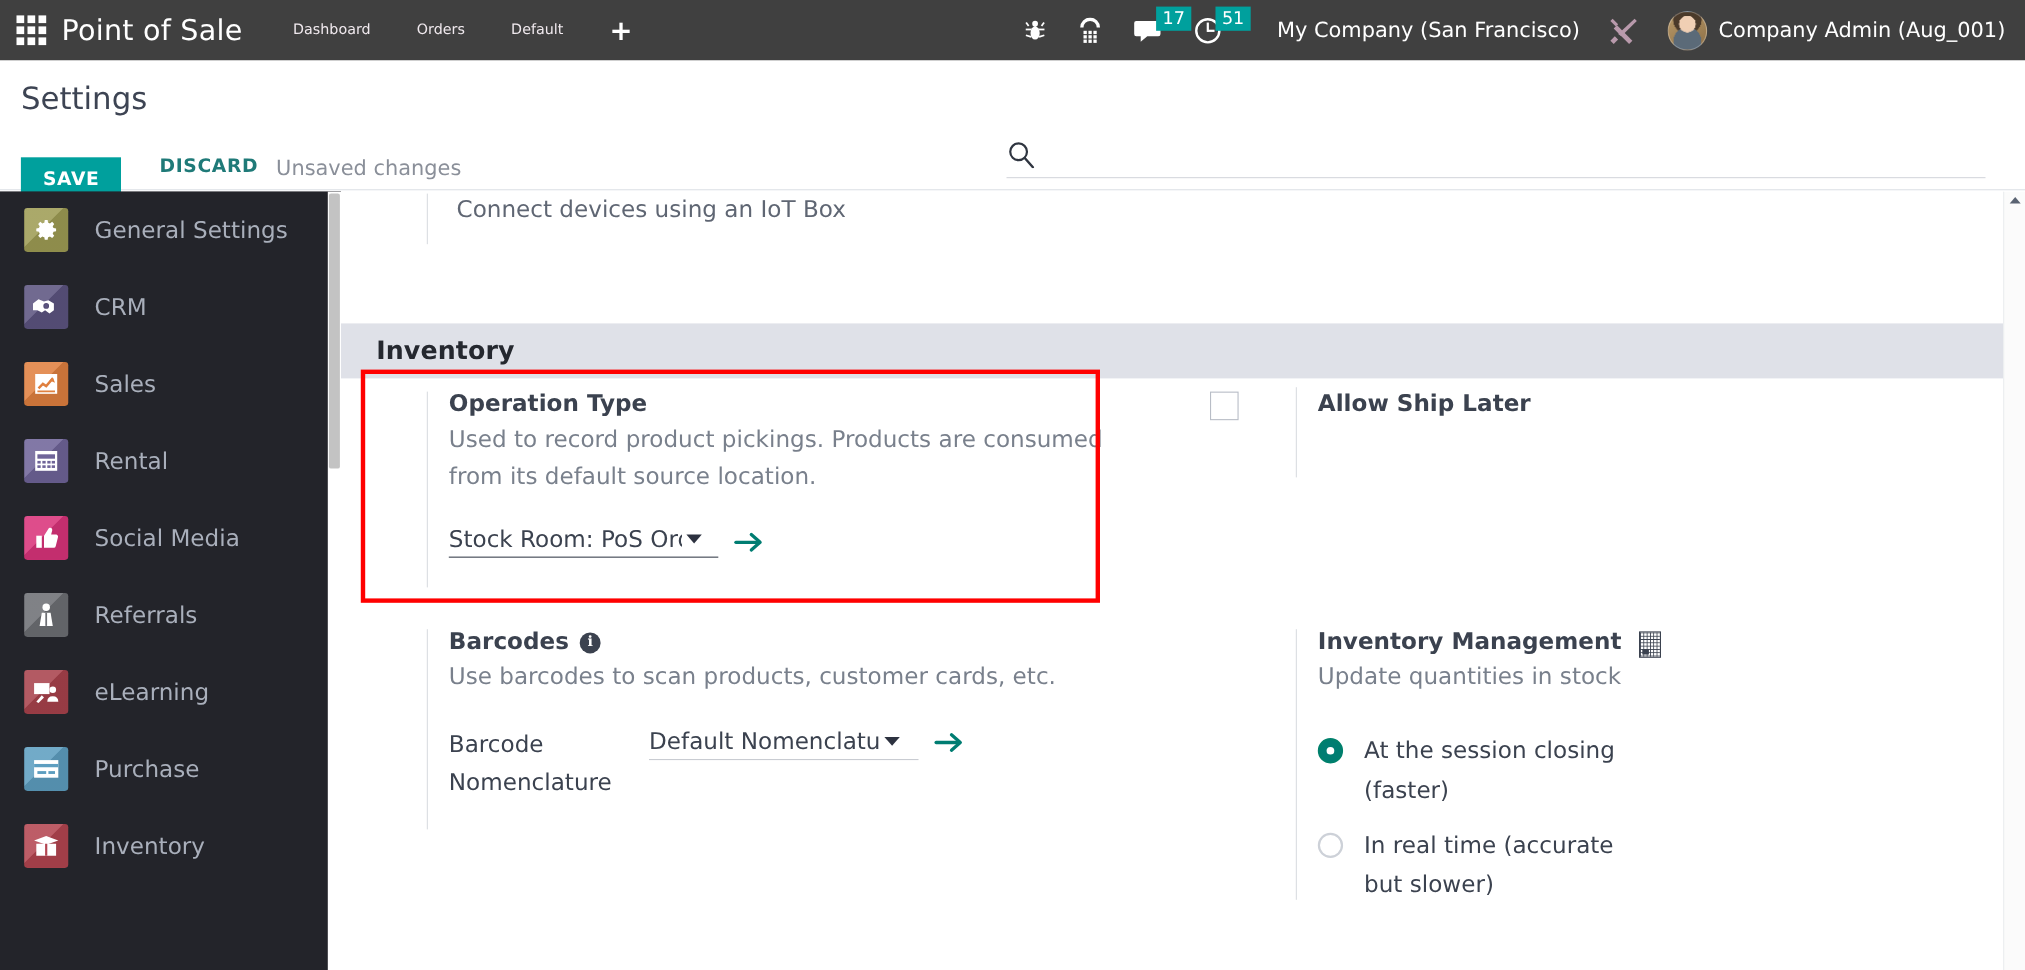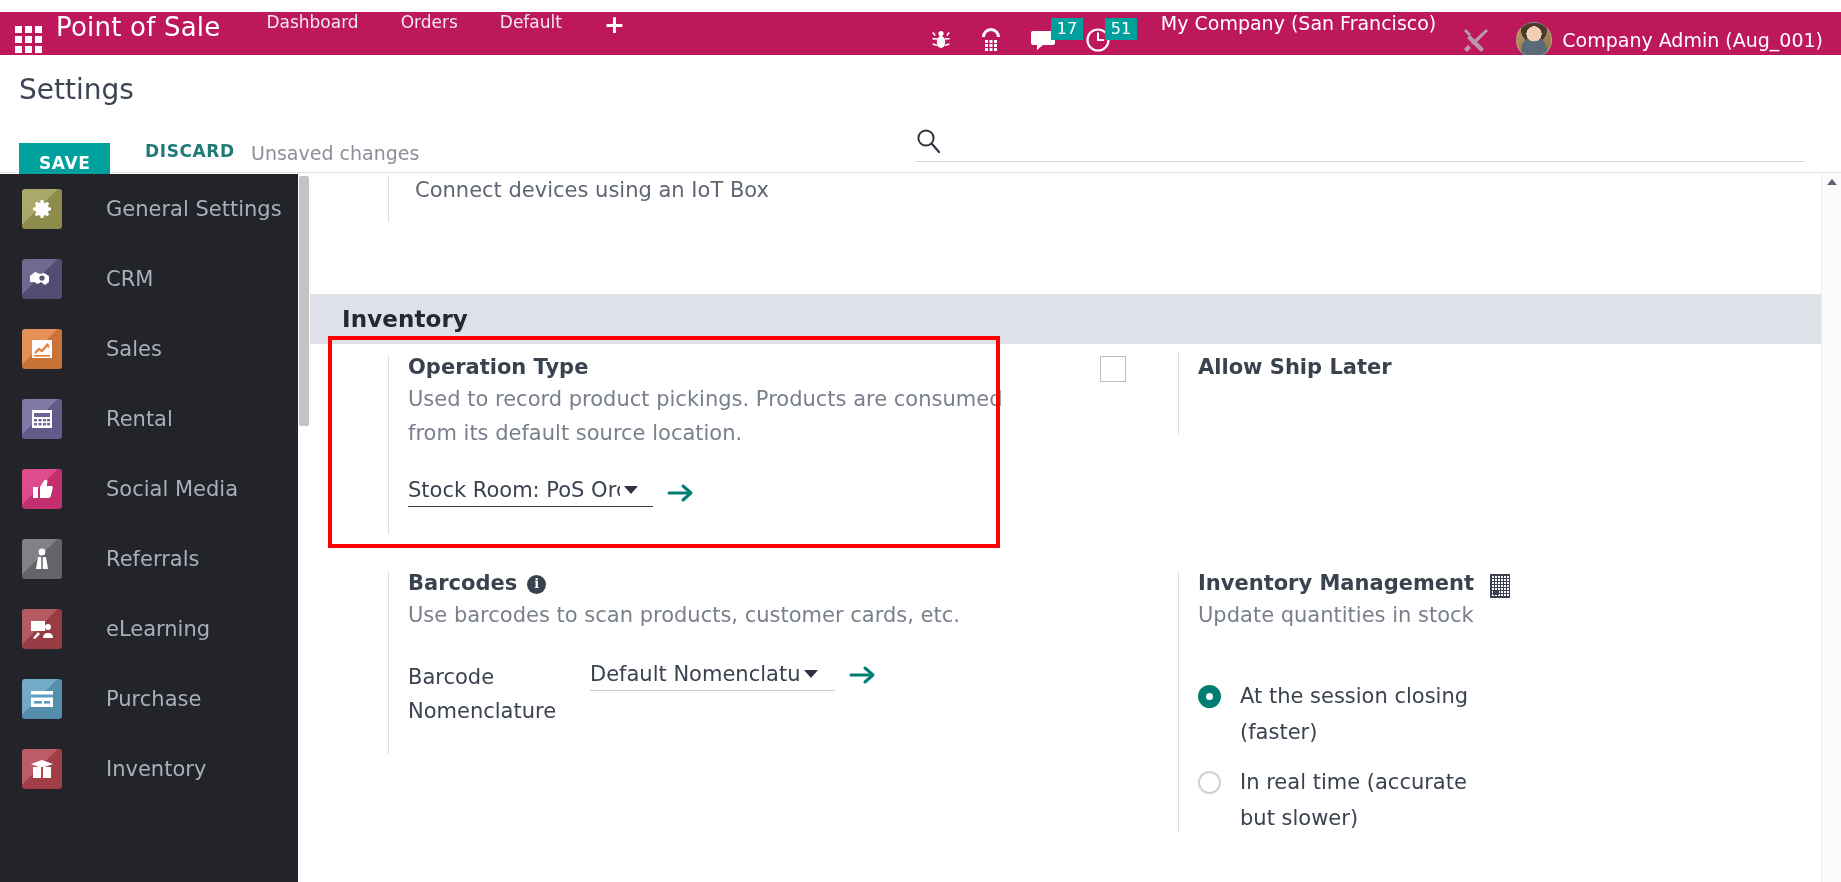--- a/index.html
+++ b/index.html
@@ -8,25 +8,26 @@
     width: 1841px;
     height: 882px;
     overflow: hidden;
     font-family: "DejaVu Sans", "Liberation Sans", sans-serif;
     background: #ffffff;
   }
 
   
   .navbar {
     position: absolute;
-    top: 12px; left: 0;
+    top: 0; left: 0;
     width: 1841px;
     height: 55px;
-    background: #be185d;
-    display: flex;
+    background: #404040;
+    display: flex;
+    align-items: center;
     color: #ffffff;
   }
   .apps-grid-btn {
     width: 56px; height: 55px;
     display: flex; align-items: center; justify-content: center;
     cursor: pointer;
   }
   .apps-grid {
     display: grid;
     grid-template-columns: repeat(3, 7px);
@@ -38,21 +39,21 @@
   .brand {
     font-size: 26px;
     font-weight: 400;
     letter-spacing: 0.2px;
     margin-right: 46px;
     white-space: nowrap;
     color: #ffffff;
     cursor: pointer;
   }
   .navlink {
-    font-size: 17px;
+    font-size: 13px;
     margin-right: 42px;
     white-space: nowrap;
     color: #f0e9ee;
     cursor: pointer;
   }
   .navplus {
     font-size: 25px;
     font-weight: bold;
     color: #ffffff;
     cursor: pointer;
@@ -194,21 +195,20 @@
     position: relative;
     overflow: hidden;
     flex: 0 0 310px;
   }
   .side-item {
     display: flex;
     align-items: center;
     height: 70px;
     padding-left: 22px;
     cursor: pointer;
-    gap: 20px;
   }
   .side-ico {
     width: 40px; height: 40px;
     flex: 0 0 40px;
     border-radius: 3px;
     margin-right: 24px;
     display: flex;
     align-items: center;
     justify-content: center;
     position: relative;
@@ -400,21 +400,21 @@
   
   .checkbox-block { position: relative; padding-left: 98px; }
   .cb-square {
     position: absolute;
     left: 0; top: 4px;
     width: 26px; height: 26px;
     border: 1px solid #b8bdc6;
     background: #ffffff;
     cursor: pointer;
   }
-  .radio-list { margin-top: 46px; }
+  .radio-list { margin-top: 32px; }
   .radio-row {
     display: flex;
     align-items: flex-start;
     margin-bottom: 14px;
     cursor: pointer;
   }
   .radio-dot {
     width: 23px; height: 23px;
     border-radius: 50%;
     border: 2px solid #cdd1d8;

